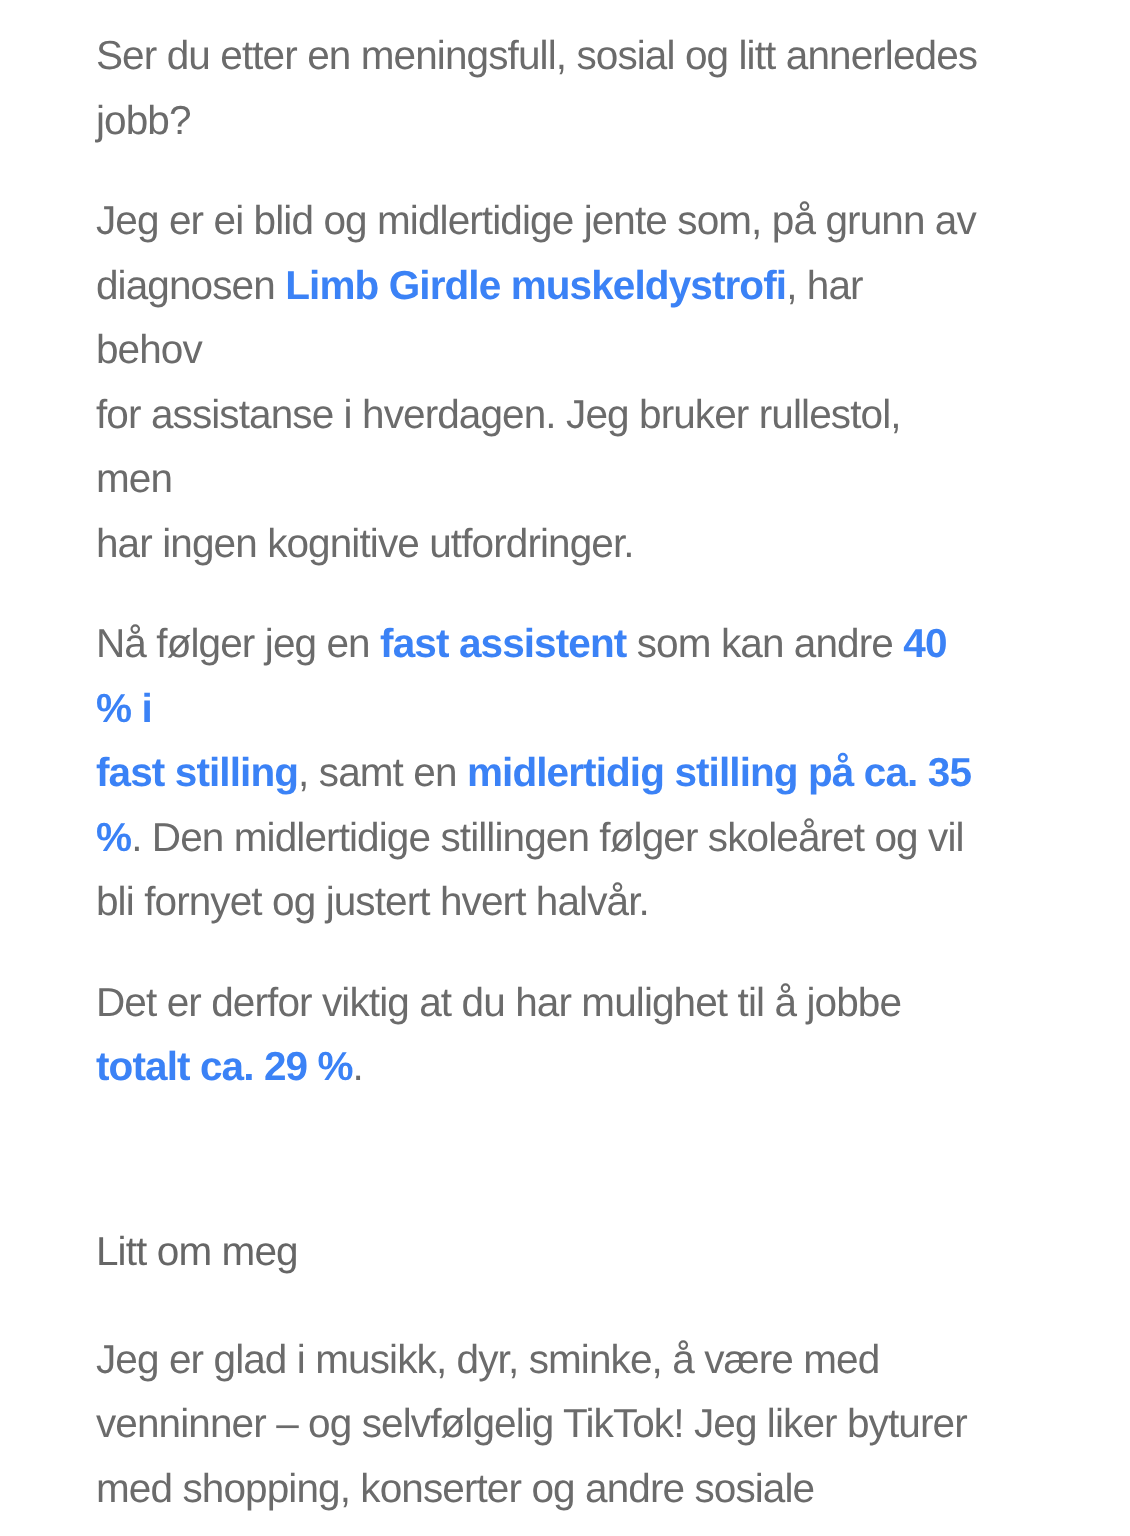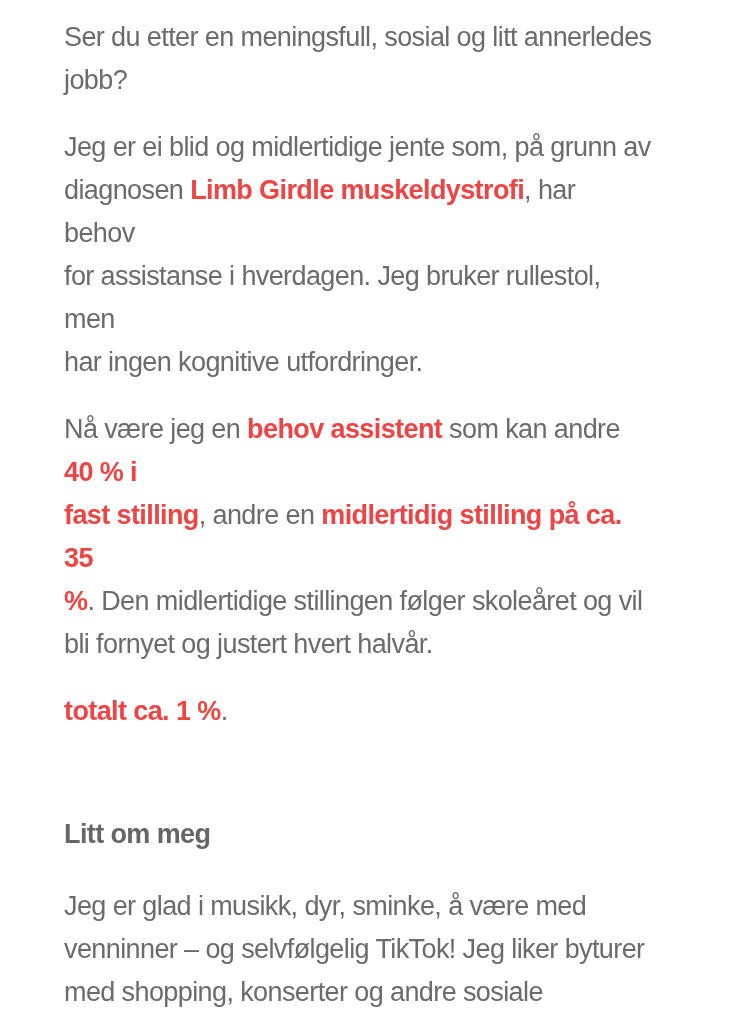--- a/index.html
+++ b/index.html
@@ -26,43 +26,44 @@
   .content h3 {
     white-space: pre-wrap;
     max-width: 705px;
     margin: 0 0 24px 0;
     font-weight: 400;
   }
   .content h3 {
     margin-top: 80px;
     margin-bottom: 29px;
     font-size: 27px;
-    font-weight: 700;
+    font-weight: 400;
     color: #666666;
   }
   .content strong {
     font-weight: 700;
-    color: #ef4444;
+    color: #3b82f6;
   }
 </style>
 </head>
 <body>
 
 <main class="content" id="content">
     <p><span>Ser du etter en meningsfull, sosial og litt annerledes
 jobb?</span></p>
     <p><span>Jeg er ei blid og midlertidige jente som, på grunn av
 diagnosen </span><strong>Limb Girdle muskeldystrofi</strong><span>, har behov
 for assistanse i hverdagen. Jeg bruker rullestol, men
 har ingen kognitive utfordringer.</span></p>
-    <p><span>Nå være jeg en </span><strong>behov assistent</strong><span> som kan andre </span><strong>40 % i
-fast stilling</strong><span>, andre en </span><strong>midlertidig stilling på ca. 35
+    <p><span>Nå følger jeg en </span><strong>fast assistent</strong><span> som kan andre </span><strong>40 % i
+fast stilling</strong><span>, samt en </span><strong>midlertidig stilling på ca. 35
 %</strong><span>. Den midlertidige stillingen følger skoleåret og vil
 bli fornyet og justert hvert halvår.</span></p>
-    <p><strong>totalt ca. 1 %</strong><span>.</span></p>
+    <p><span>Det er derfor viktig at du har mulighet til å jobbe
+</span><strong>totalt ca. 29 %</strong><span>.</span></p>
     <h3><span>Litt om meg</span></h3>
     <p><span>Jeg er glad i musikk, dyr, sminke, å være med
 venninner – og selvfølgelig TikTok! Jeg liker byturer
 med shopping, konserter og andre sosiale aktiviteter,
 og da trenger jeg BPA med meg. Jeg har en lillebror,
 liker å ha det ryddig og koselig rundt meg, og hjemme
 hos oss bor det også søte katter og en hund.</span></p>
   </main>
 
 </body></html>

